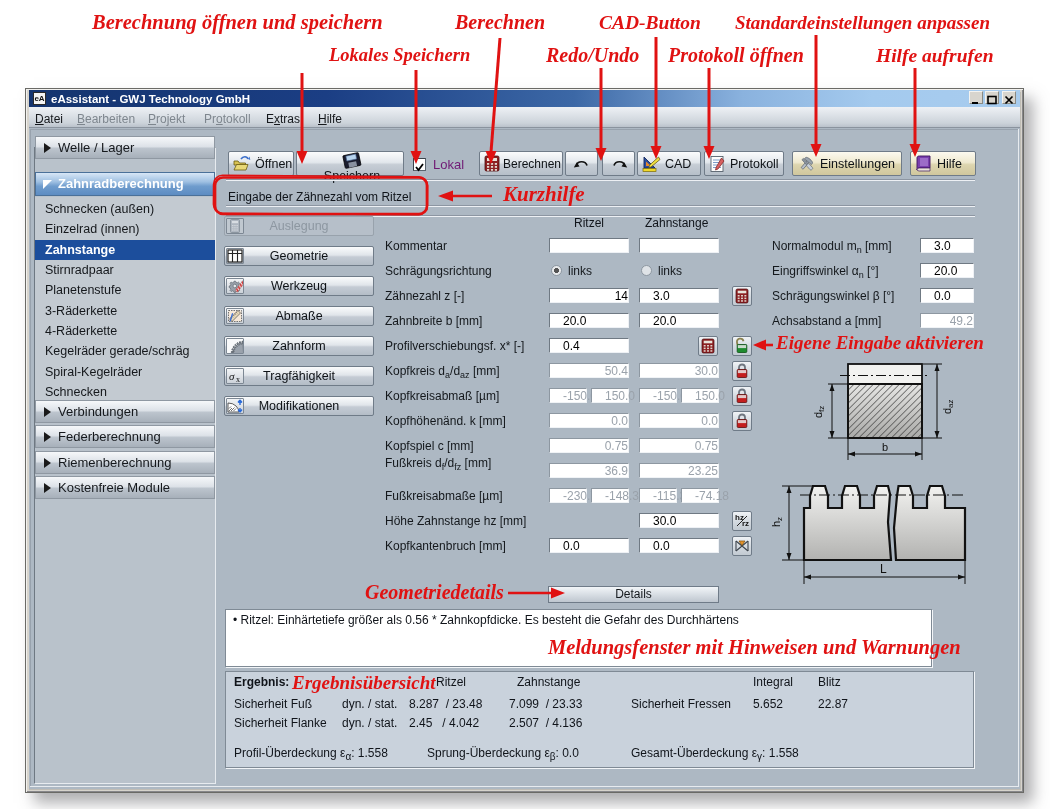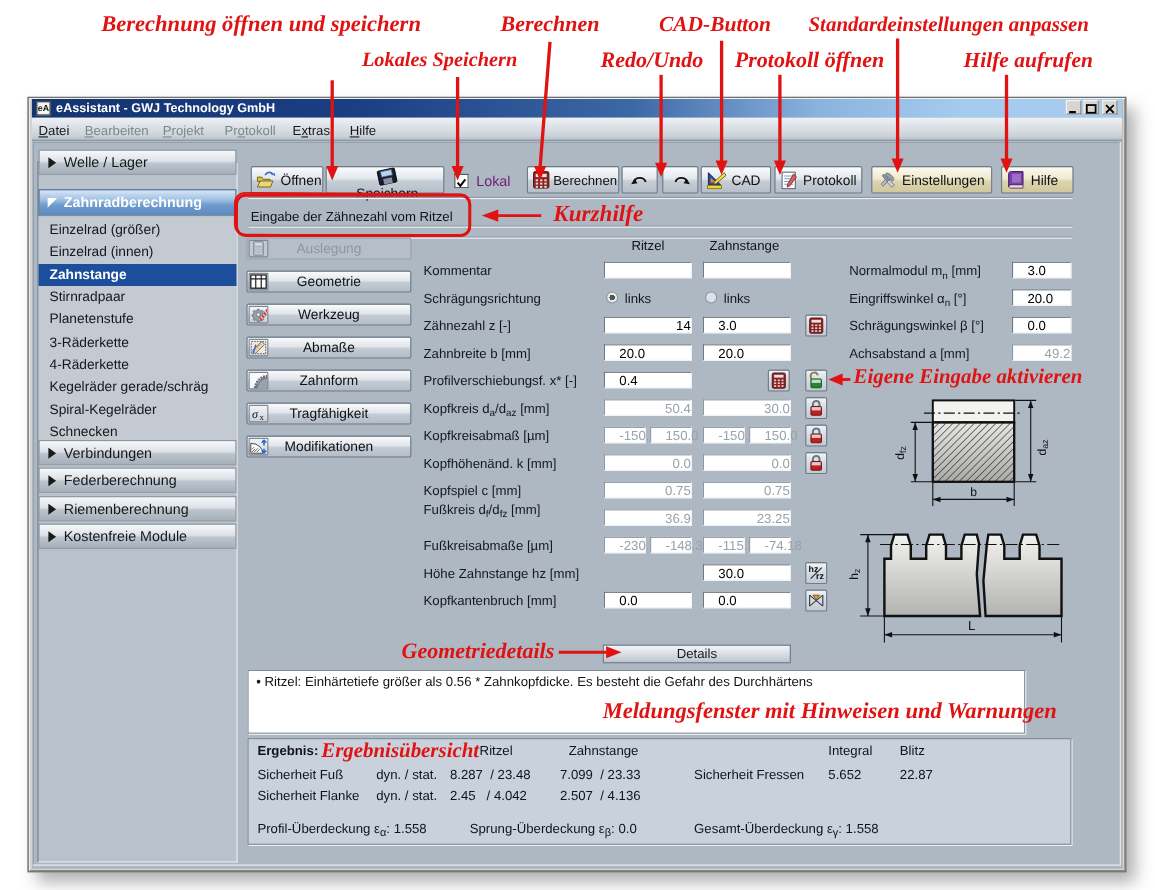--- a/index.html
+++ b/index.html
@@ -120,21 +120,21 @@
   <div class="abs" id="sidebar"></div>
   <div class="abs acc" style="top:136px;">
       <span class="tri"></span>
       <span class="lbl">Welle / Lager</span>
     </div>
   <div class="abs" id="accblue">
       <span class="tri2"></span>
       <span class="lbl">Zahnradberechnung</span>
     </div>
   <div class="abs" id="sidelist"></div>
-  <div class="abs sitem" style="top:199px;">Einzelrad (größer)</div>
+  <div class="abs sitem" style="top:199px;">Schnecken (außen)</div>
   <div class="abs sitem" style="top:219px;">Einzelrad (innen)</div>
   <div class="abs" id="selitem">
       <span>Zahnstange</span>
     </div>
   <div class="abs sitem" style="top:260px;">Stirnradpaar</div>
   <div class="abs sitem" style="top:280px;">Planetenstufe</div>
   <div class="abs sitem" style="top:301px;">3-Räderkette</div>
   <div class="abs sitem" style="top:321px;">4-Räderkette</div>
   <div class="abs sitem" style="top:341px;">Kegelräder gerade/schräg</div>
   <div class="abs sitem" style="top:362px;">Spiral-Kegelräder</div>

